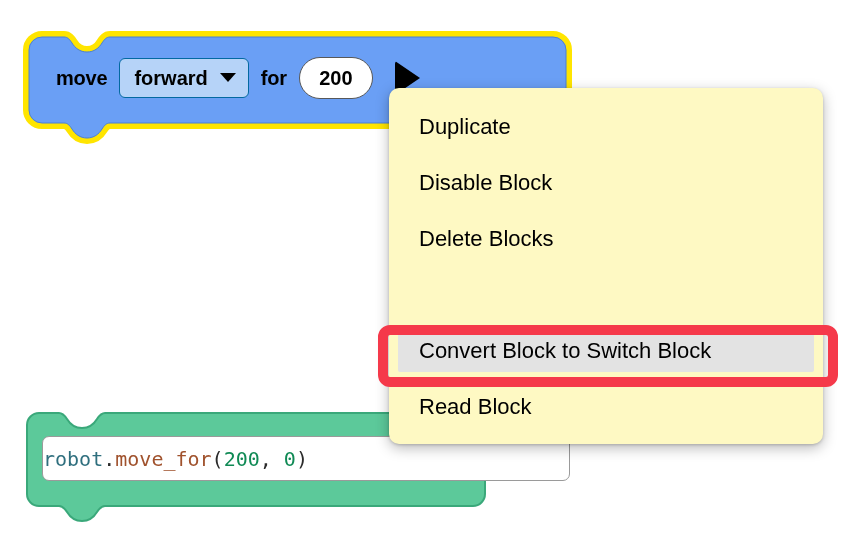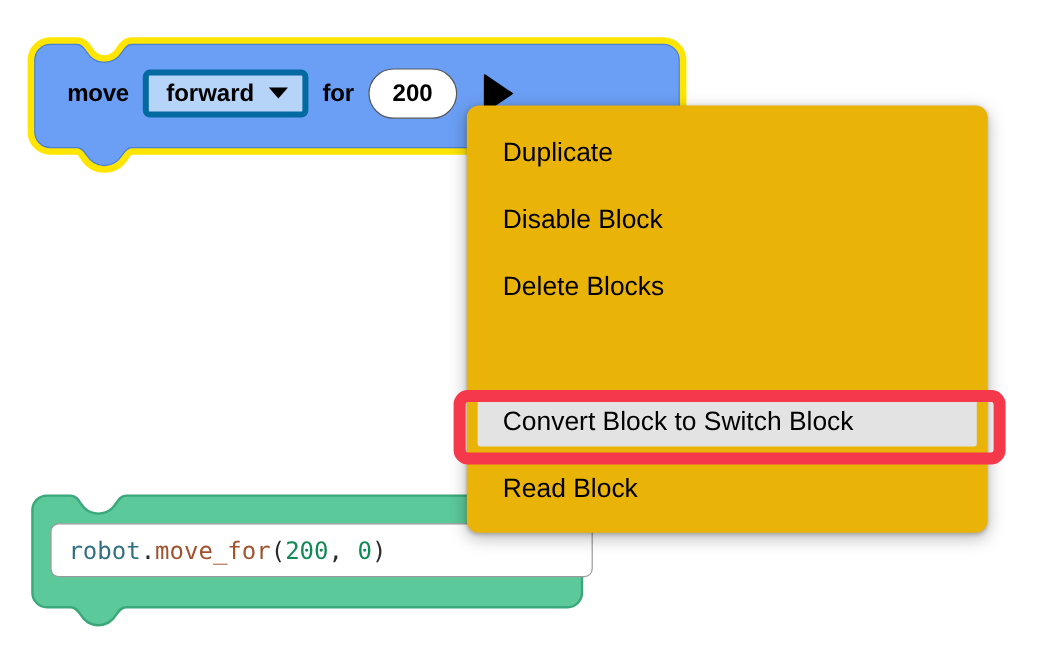--- a/index.html
+++ b/index.html
@@ -61,21 +61,21 @@
     font-weight: bold;
     color: #000000;
     letter-spacing: -0.2px;
     white-space: nowrap;
   }
   .field-dropdown {
     display: flex;
     align-items: center;
     gap: 12px;
     background: #b6d3f8;
-    border: 5px solid #0369a1;
+    border: 1px solid #0369a1;
     border-radius: 6px;
     padding: 7px 12px 8px 14px;
     box-sizing: border-box;
     height: 40px;
   }
   .field-dropdown .dd-text {
     font-size: 20px;
     font-weight: bold;
     color: #000;
     line-height: 1;
@@ -121,49 +121,48 @@
     position: absolute;
     left: 24px;
     top: 408px;
     width: 470px;
     height: 110px;
   }
   .code-field {
     position: absolute;
     left: 18px;
     top: 28px;
-    width: 452px;
+    width: 528px;
     height: 45px;
     background: #ffffff;
     border: 1px solid #9a9a9a;
     border-radius: 7px;
     box-sizing: border-box;
     display: flex;
     align-items: center;
-    padding-left: 14px;
   }
   .code-text {
     font-family: "DejaVu Sans Mono", monospace;
     font-size: 20px;
     white-space: pre;
     letter-spacing: 0px;
   }
   .tok-obj   { color: #2f6f7e; }
   .tok-punct { color: #2b2b2b; }
   .tok-fn    { color: #a0522d; }
   .tok-num   { color: #108a55; }
 
   
   .context-menu {
     position: absolute;
     left: 389px;
     top: 88px;
     width: 434px;
     height: 356px;
-    background: #eab308;
+    background: #fef9c3;
     border-radius: 10px;
     box-shadow: 0 4px 14px rgba(0,0,0,0.28), 0 1px 3px rgba(0,0,0,0.18);
     padding: 0;
     box-sizing: border-box;
     z-index: 30;
   }
   .menu-list {
     position: relative;
     margin: 0;
     padding: 0;

